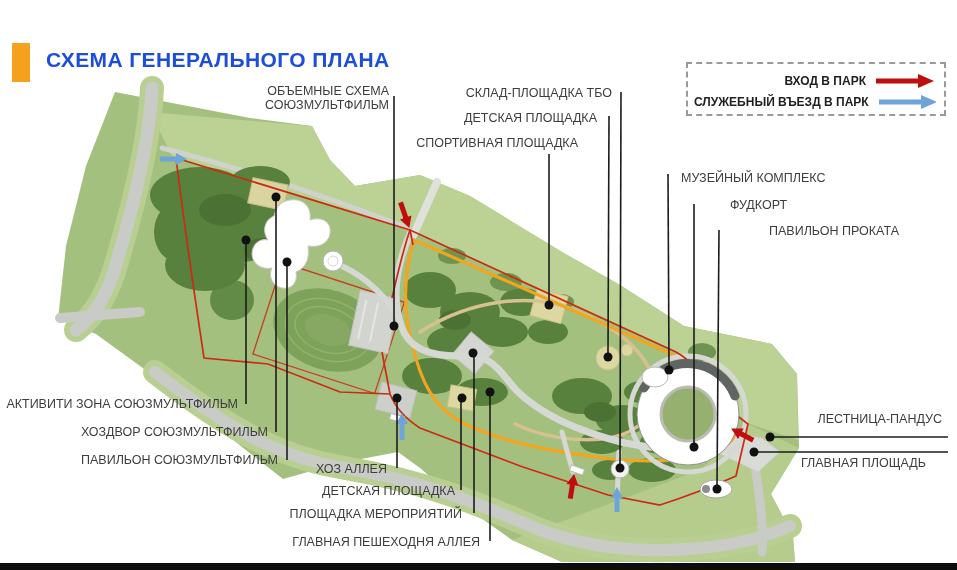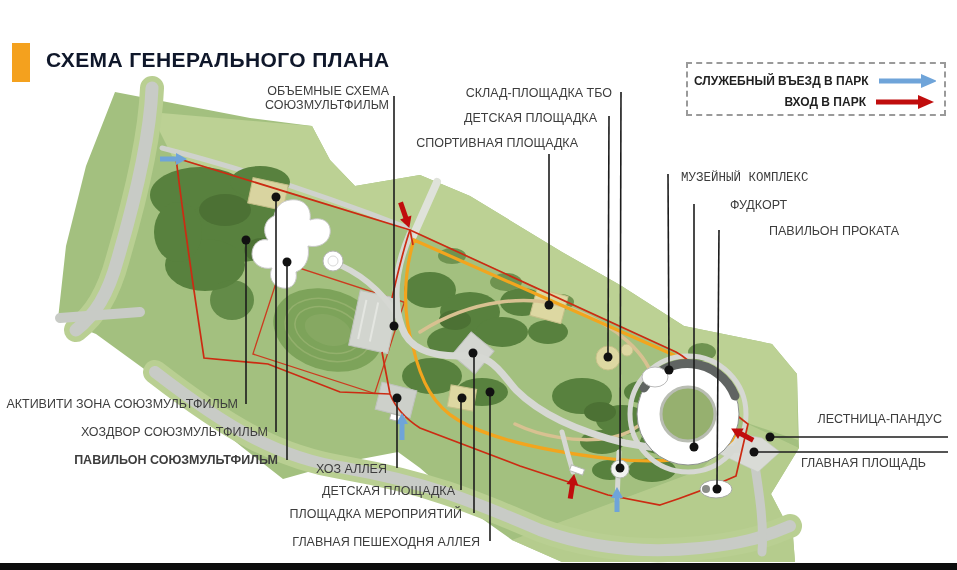--- a/index.html
+++ b/index.html
@@ -1,19 +1,19 @@
 <!DOCTYPE html>
 <html><head>
 <meta charset="utf-8">
 <style>
   html,body{margin:0;padding:0;background:#fff;}
   #stage{position:relative;width:957px;height:570px;background:#ffffff;overflow:hidden;
          font-family:"Liberation Sans",sans-serif;}
   .title-bar{position:absolute;left:12px;top:43px;width:18px;height:39px;background:#F4A11E;}
-  .page-title{position:absolute;left:46px;top:48px;font-size:21px;font-weight:bold;color:#0f172a;letter-spacing:.4px;}
+  .page-title{position:absolute;left:46px;top:48px;font-size:21px;font-weight:bold;color:#1d4ed8;letter-spacing:.4px;}
   .map-svg{position:absolute;left:0;top:0;}
   .callout{position:absolute;font-size:12.5px;color:#3d3d3d;white-space:nowrap;line-height:14px;}
   .r{text-align:right;}
   .legend{position:absolute;left:686px;top:62px;width:260px;height:54px;background:#fff;
           border:2px dashed #9a9a9a;box-sizing:border-box;padding:6px 8px 4px 6px;}
   .legend-row{display:flex;align-items:center;justify-content:flex-end;height:21px;}
   .legend-label{font-size:12px;font-weight:bold;color:#1f1f1f;margin-right:8px;white-space:nowrap;}
   .bottom-bar{position:absolute;left:0;top:563px;width:957px;height:7px;background:#0d0d0d;}
 </style>
 </head>
@@ -227,48 +227,48 @@
       <circle cx="770" cy="437" r="4.5"></circle>
         <circle cx="754" cy="452" r="4.5"></circle>
     </g>
   </svg>
 
   <div class="title-bar"></div>
   <div class="page-title">СХЕМА ГЕНЕРАЛЬНОГО ПЛАНА</div>
 
   <div class="legend">
     <div class="legend-row">
+      <span class="legend-label">ВХОД В ПАРК</span>
+      <svg width="62" height="14">
+        <line x1="2" y1="7" x2="46" y2="7" stroke="#C00D0D" stroke-width="5"></line>
+        <polygon points="60,7 44,0 44,14" fill="#C00D0D"></polygon>
+      </svg>
+    </div>
+    <div class="legend-row">
       <span class="legend-label">СЛУЖЕБНЫЙ ВЪЕЗД В ПАРК</span>
       <svg width="62" height="14">
         <line x1="2" y1="7" x2="46" y2="7" stroke="#6FA4D9" stroke-width="5"></line>
         <polygon points="60,7 44,0 44,14" fill="#6FA4D9"></polygon>
-      </svg>
-    </div>
-    <div class="legend-row">
-      <span class="legend-label">ВХОД В ПАРК</span>
-      <svg width="62" height="14">
-        <line x1="2" y1="7" x2="46" y2="7" stroke="#C00D0D" stroke-width="5"></line>
-        <polygon points="60,7 44,0 44,14" fill="#C00D0D"></polygon>
       </svg>
     </div>
   </div>
 
   <div class="callout r" style="right:568px;top:84px;">
     <div>ОБЪЕМНЫЕ СХЕМА</div>
     <div>СОЮЗМУЛЬТФИЛЬМ</div>
   </div>
   <div class="callout r" style="right:345px;top:86px;">СКЛАД-ПЛОЩАДКА ТБО</div>
   <div class="callout r" style="right:360px;top:111px;">ДЕТСКАЯ ПЛОЩАДКА</div>
   <div class="callout r" style="right:379px;top:136px;">СПОРТИВНАЯ ПЛОЩАДКА</div>
-  <div class="callout" style="left:681px;top:171px;font-family:Liberation Mono, monospace;">МУЗЕЙНЫЙ КОМПЛЕКС</div>
+  <div class="callout" style="left:681px;top:171px;">МУЗЕЙНЫЙ КОМПЛЕКС</div>
   <div class="callout" style="left:706px;top:198px;margin-left:24px;">ФУДКОРТ</div>
   <div class="callout" style="left:729px;top:224px;margin-left:40px;">ПАВИЛЬОН ПРОКАТА</div>
   <div class="callout r" style="right:719px;top:397px;">АКТИВИТИ ЗОНА СОЮЗМУЛЬТФИЛЬМ</div>
   <div class="callout r" style="right:689px;top:425px;">ХОЗДВОР СОЮЗМУЛЬТФИЛЬМ</div>
-  <div class="callout r" style="right:679px;top:453px;font-weight:bold;">ПАВИЛЬОН СОЮЗМУЛЬТФИЛЬМ</div>
+  <div class="callout r" style="right:679px;top:453px;">ПАВИЛЬОН СОЮЗМУЛЬТФИЛЬМ</div>
   <div class="callout r" style="right:570px;top:462px;">ХОЗ АЛЛЕЯ</div>
   <div class="callout r" style="right:502px;top:484px;">ДЕТСКАЯ ПЛОЩАДКА</div>
   <div class="callout r" style="right:477px;top:535px;">ГЛАВНАЯ ПЕШЕХОДНЯ АЛЛЕЯ</div>
   <div class="callout r" style="right:495px;top:507px;">ПЛОЩАДКА МЕРОПРИЯТИЙ</div>
   <div class="callout r" style="right:15px;top:412px;">ЛЕСТНИЦА-ПАНДУС</div>
   <div class="callout" style="left:801px;top:456px;">ГЛАВНАЯ ПЛОЩАДЬ</div>
 
   <div class="bottom-bar"></div>
 </div>
 

